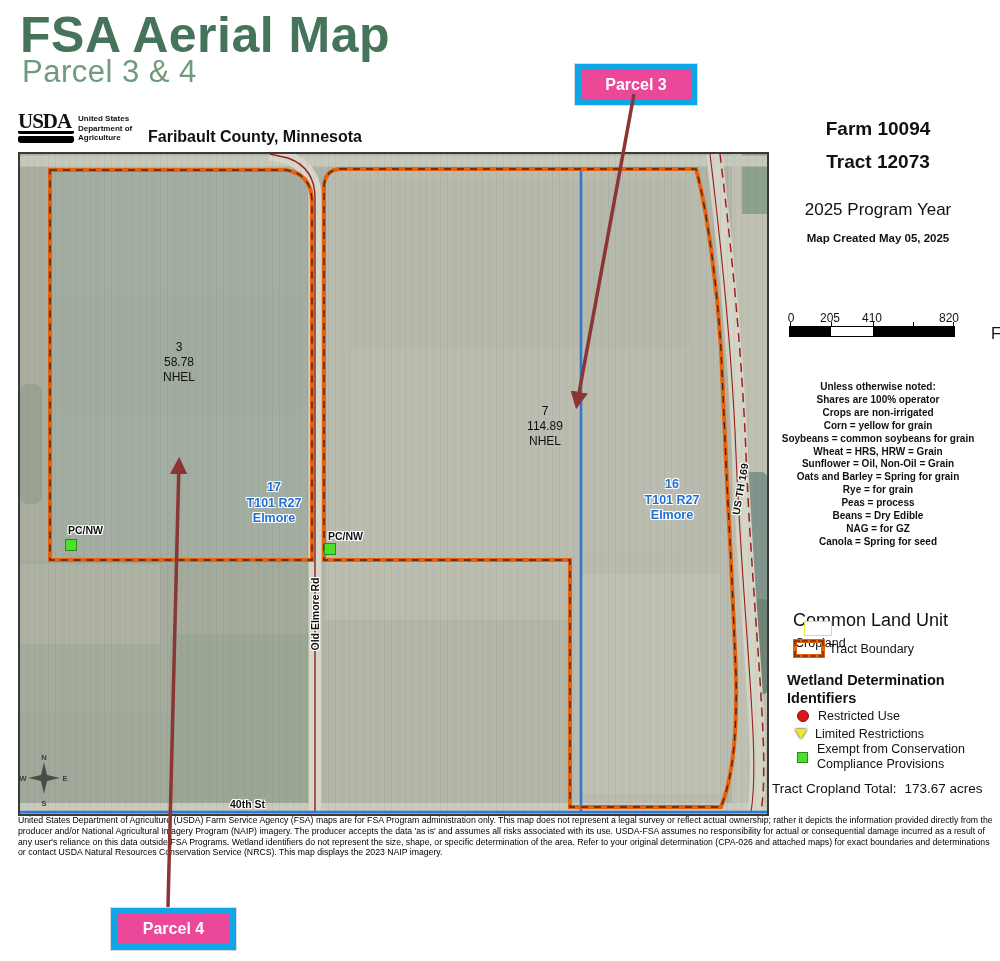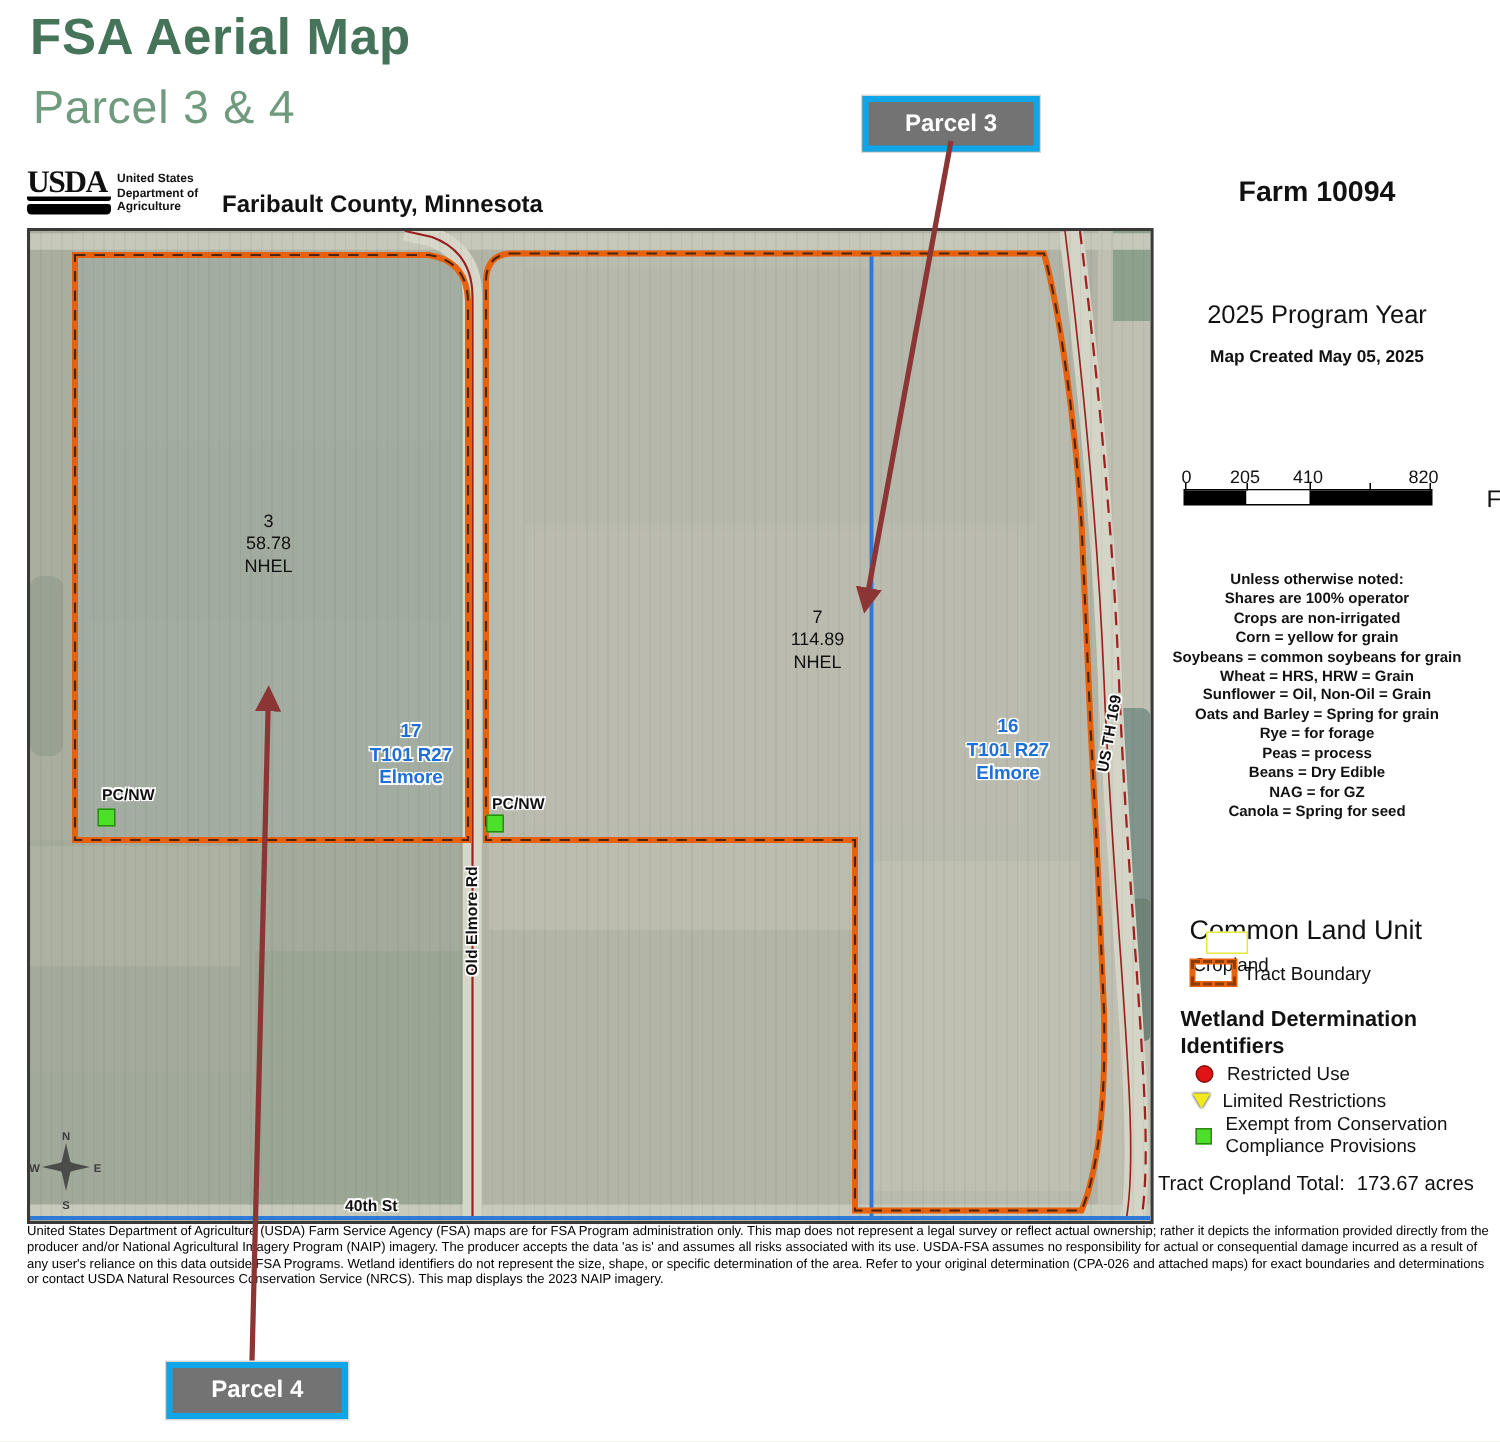--- a/index.html
+++ b/index.html
@@ -1,30 +1,30 @@
 <!DOCTYPE html>
 <html><head>
 <meta charset="utf-8">
 <style>
   html,body{margin:0;padding:0;background:#fff;}
   body{font-family:"Liberation Sans", sans-serif; color:#111;}
   #stage{position:relative;width:1000px;height:961px;background:#fff;overflow:hidden;}
 
   
-  .title{position:absolute;left:20px;top:6px;font-size:34px;font-weight:bold;color:#45745a;letter-spacing:.5px;}
+  .title{position:absolute;left:20px;top:6px;font-size:50px;font-weight:bold;color:#45745a;letter-spacing:.5px;}
   .subtitle{position:absolute;left:22px;top:54px;font-size:31px;color:#6f9a7e;letter-spacing:.5px;}
   .usda-logo{position:absolute;left:18px;top:112px;width:56px;}
   .usda-word{font-family:"Liberation Serif", serif;font-weight:bold;font-size:21px;letter-spacing:-1px;line-height:18px;}
   .usda-bar1{height:3px;background:#000;margin-top:1px;border-radius:0 0 2px 2px;}
   .usda-bar2{height:7px;background:#000;margin-top:2px;border-radius:2px 2px 3px 3px;}
   .usda-lines{position:absolute;left:78px;top:114px;font-size:8px;font-weight:bold;line-height:9.5px;}
   .county{position:absolute;left:148px;top:128px;font-size:16px;font-weight:bold;}
 
   
-  .callout{position:absolute;background:#737373;border:4px solid #0ea5e9;color:#fff;font-size:16px;font-weight:bold;
+  .callout{position:absolute;background:#ec4899;border:6px solid #0ea5e9;color:#fff;font-size:16px;font-weight:bold;
            display:flex;align-items:center;justify-content:center;box-shadow:0 0 0 1px #d9d9d9;}
   .callout.p3{left:575px;top:64px;width:110px;height:29px;}
   .callout.p4{left:111px;top:908px;width:113px;height:30px;}
 
   
   #map{position:absolute;left:18px;top:152px;width:747px;height:660px;border:2px solid #3a3a3a;background:#b0b3a6;overflow:hidden;}
   #map svg{position:absolute;left:0;top:0;}
   .rows-overlay{position:absolute;inset:0;background:repeating-linear-gradient(90deg,rgba(40,50,40,.05) 0 1px,transparent 1px 7px);pointer-events:none;}
   .maplabel{position:absolute;text-align:center;color:#111;
             text-shadow:-1px -1px 0 #fff,1px -1px 0 #fff,-1px 1px 0 #fff,1px 1px 0 #fff,0 0 2px #fff;}
@@ -174,20 +174,21 @@
     <div class="wet-square" style="left:45px;top:385px;"></div>
     <div class="maplabel pcnw" style="left:308px;top:376px;">PC/NW</div>
     <div class="wet-square" style="left:304px;top:389px;"></div>
 
     <div class="maplabel roadlabel" style="left:295px;top:460px;transform:translate(-50%,-50%) rotate(-90deg);">Old Elmore Rd</div>
     <div class="maplabel roadlabel" style="left:720px;top:335px;transform:translate(-50%,-50%) rotate(-80deg);">US TH 169</div>
     <div class="maplabel roadlabel" style="left:210px;top:644px;">40th St</div>
   </div>
 
   <div class="farm">Farm 10094</div>
+  <div class="tract">Tract 12073</div>
   <div class="progyear">2025 Program Year</div>
   <div class="created">Map Created May 05, 2025</div>
 
   <div class="scalebar">
     <div class="sb-labels">
       <span style="left:2px">0</span>
       <span style="left:41px">205</span>
       <span style="left:83px">410</span>
       <span style="left:160px">820</span>
     </div>
@@ -206,21 +207,21 @@
 
   <div class="notes">
     <div>Unless otherwise noted:</div>
     <div>Shares are 100% operator</div>
     <div>Crops are non-irrigated</div>
     <div>Corn = yellow for grain</div>
     <div>Soybeans = common soybeans for grain</div>
     <div>Wheat = HRS, HRW = Grain</div>
     <div>Sunflower = Oil, Non-Oil = Grain</div>
     <div>Oats and Barley = Spring for grain</div>
-    <div>Rye = for forage</div>
+    <div>Rye = for grain</div>
     <div>Peas = process</div>
     <div>Beans = Dry Edible</div>
     <div>NAG = for GZ</div>
     <div>Canola = Spring for seed</div>
   </div>
 
   <div class="legend-title">Common Land Unit</div>
   <div class="leg-row" style="left:795px;top:621px;flex-direction:column;">
     <span class="swatch-crop"></span>
     <span>Cropland</span>

